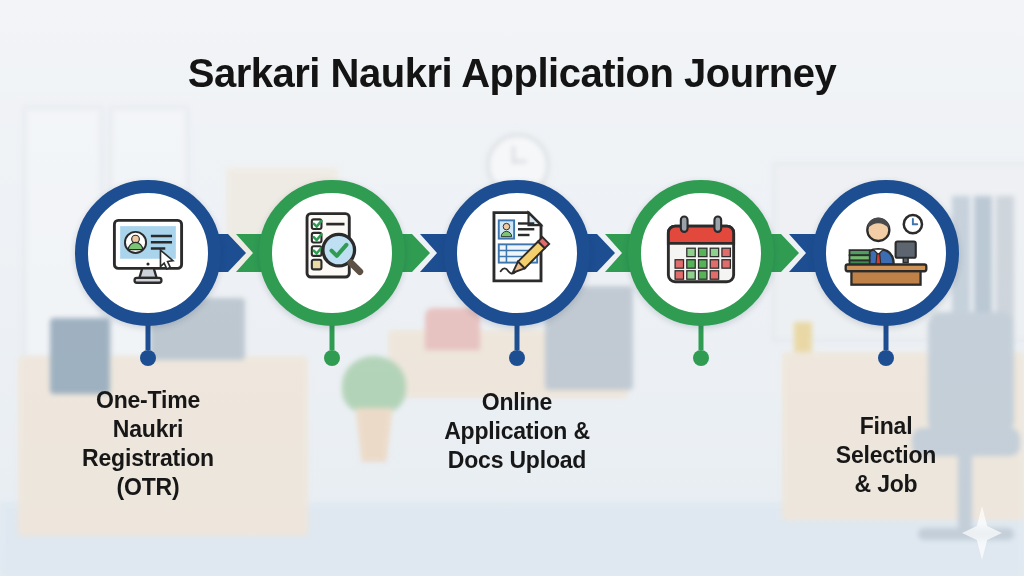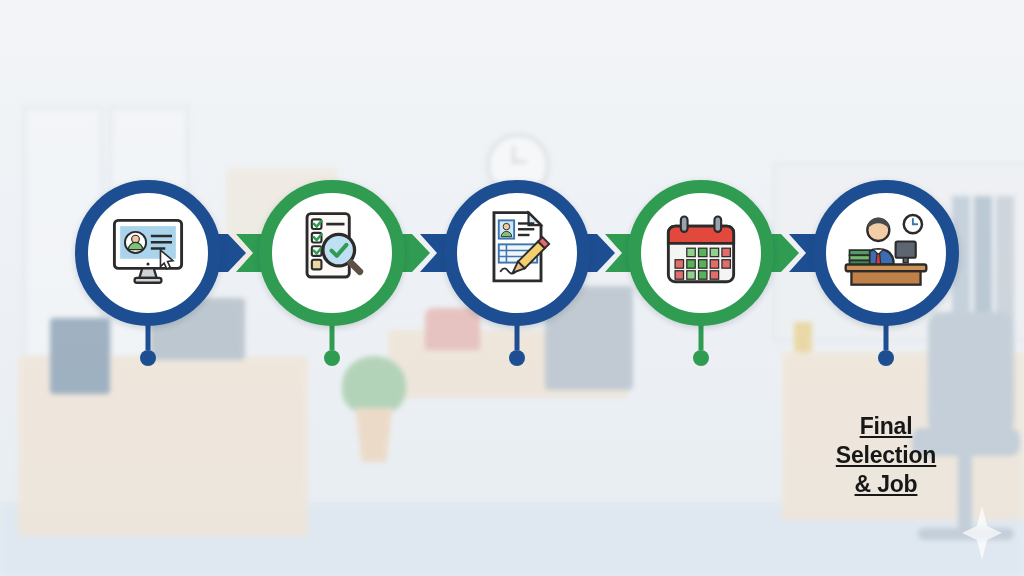--- a/index.html
+++ b/index.html
@@ -46,21 +46,21 @@
 
   
   .ring{position:absolute;width:146px;height:146px;box-sizing:border-box;border-radius:50%;background:#ffffff;display:flex;align-items:center;justify-content:center;box-shadow:0 2px 6px rgba(30,50,80,.18);}
   .ring-blue{border:13px solid var(--blue);}
   .ring-green{border:13px solid var(--green);}
   .ring svg{width:96px;height:96px;}
   .s1{left:75px;top:180px;}.s2{left:259px;top:180px;}.s3{left:444px;top:180px;}.s4{left:628px;top:180px;}.s5{left:813px;top:180px;}
 
   
   .lbl{position:absolute;width:210px;text-align:center;font-size:23px;line-height:1.26;font-weight:800;color:#171717;white-space:pre-line;letter-spacing:-.2px;}
-  .l1{left:43px;top:386px;}.l2{left:227px;top:408px;}.l3{left:412px;top:388px;}.l4{left:596px;top:438px;}.l5{left:781px;top:412px;text-decoration:underline;}
+  .l1{left:43px;top:386px;}.l2{left:227px;top:408px;}.l3{left:412px;top:388px;}.l4{left:596px;top:438px;}.l5{left:781px;top:412px;}
 
   
   .sparkle{position:absolute;left:962px;top:506px;width:40px;height:54px;background:#ffffff;opacity:.7;
     clip-path:polygon(50% 0,63% 37%,100% 50%,63% 63%,50% 100%,37% 63%,0 50%,37% 37%);}
 </style>
 </head>
 <body>
 
 <div class="canvas">
 
@@ -86,20 +86,21 @@
     <div class="bookR3"></div>
     <div class="deskR"></div>
     <div class="folderR"></div>
     <div class="chairback"></div>
     <div class="chairseat"></div>
     <div class="chairpost"></div>
     <div class="chairbase"></div>
     <div class="pencilcup"></div>
   </div>
 
+  <h1 class="title">Sarkari Naukri Application Journey</h1>
 
   <svg class="connectors" width="1024" height="576">
 
     <polygon class="c-blue" points="148,234 228,234 246,253 228,272 148,272"></polygon>
     <polygon class="c-green" points="236,234 332,234 332,272 236,272 253,253"></polygon>
 
     <polygon class="c-green" points="332,234 412,234 430,253 412,272 332,272"></polygon>
     <polygon class="c-blue" points="420,234 517,234 517,272 420,272 437,253"></polygon>
 
     <polygon class="c-blue" points="517,234 597,234 615,253 597,272 517,272"></polygon>
@@ -213,18 +214,25 @@
       <rect x="12" y="47" width="21" height="5.4" fill="#4f9e5f" stroke="#2b2b2b" stroke-width="1.8"></rect>
       <rect x="12" y="52.4" width="21" height="5.4" fill="#74b96f" stroke="#2b2b2b" stroke-width="1.8"></rect>
       <rect x="12" y="57.8" width="21" height="5.4" fill="#3c8a52" stroke="#2b2b2b" stroke-width="1.8"></rect>
       <rect x="60" y="38" width="21" height="17" rx="2" fill="#5d6670" stroke="#2b2b2b" stroke-width="2.2"></rect>
       <rect x="68" y="55" width="5" height="5" fill="#5d6670" stroke="#2b2b2b" stroke-width="1.6"></rect>
       <rect x="8" y="62" width="84" height="7" rx="2" fill="#cf9257" stroke="#2b2b2b" stroke-width="2.4"></rect>
       <rect x="14" y="69" width="72" height="14" fill="#c08148" stroke="#2b2b2b" stroke-width="2.4"></rect>
     </svg>
   </div>
 
+  <div class="lbl l1">One-Time
+Naukri
+Registration
+(OTR)</div>
+  <div class="lbl l3">Online
+Application &amp;
+Docs Upload</div>
   <div class="lbl l5">Final
 Selection
 &amp; Job</div>
 
   <div class="sparkle"></div>
 </div>
 
 </body></html>

